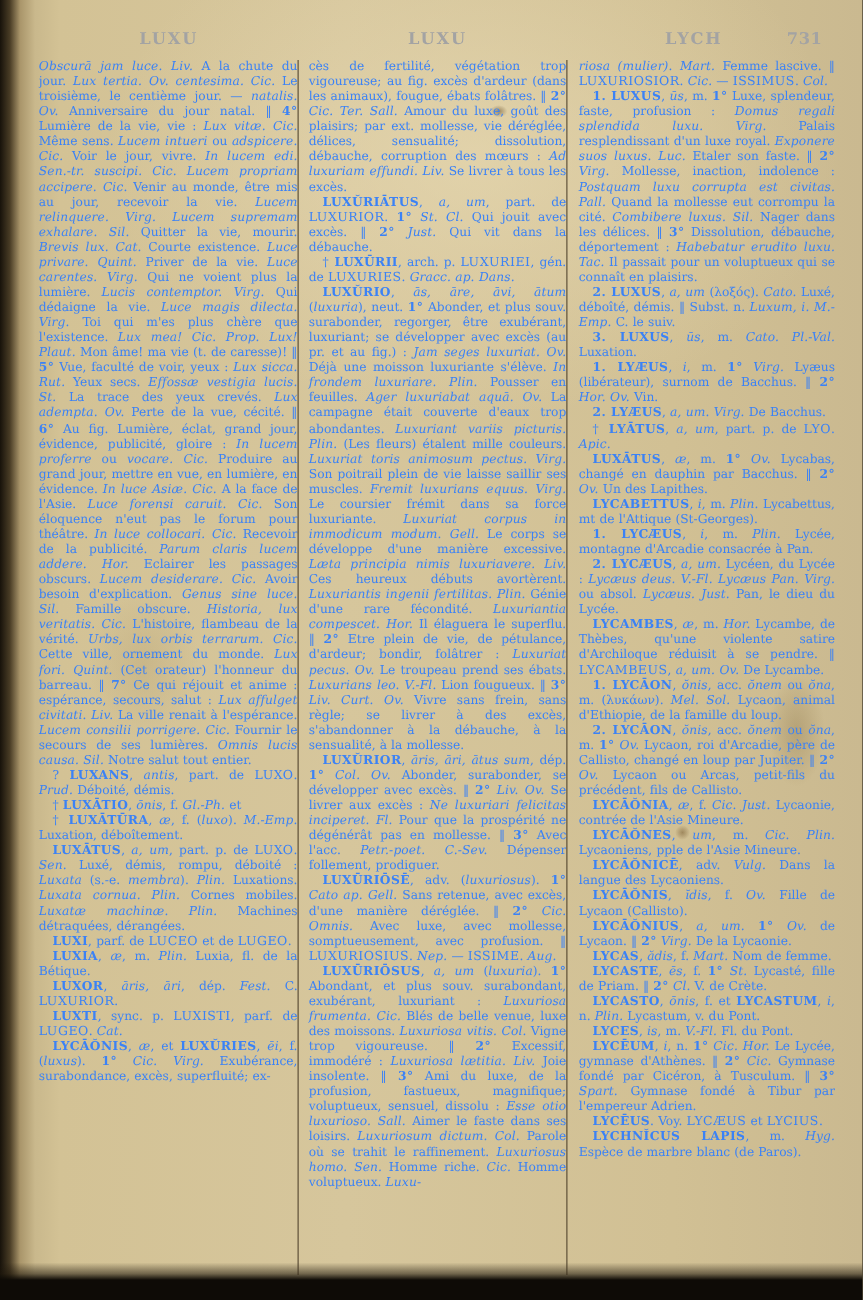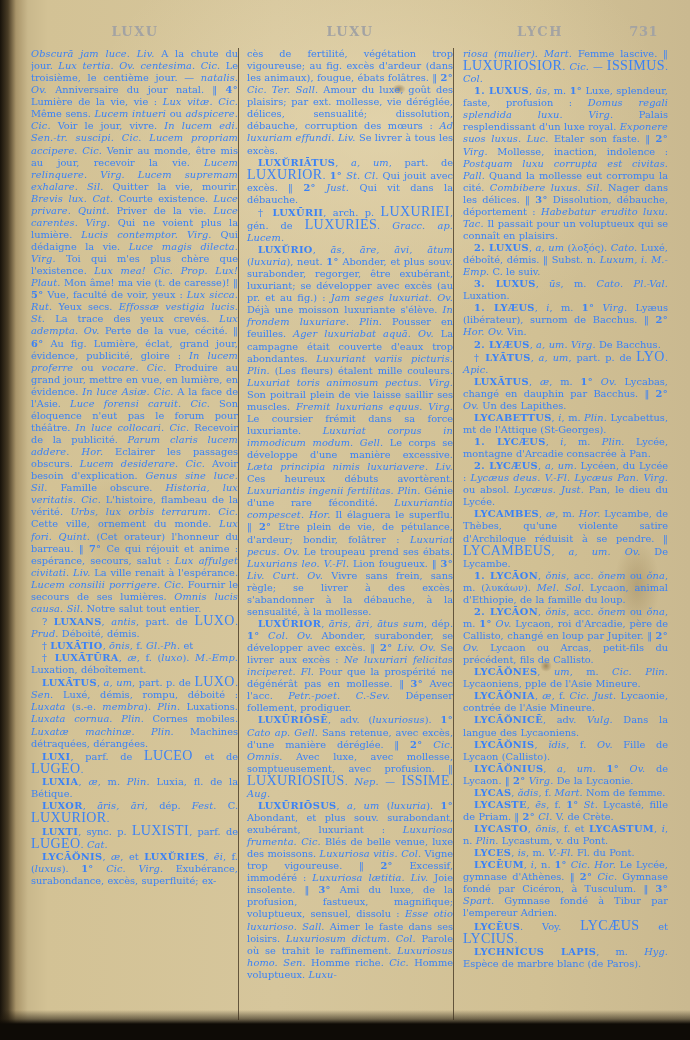--- a/index.html
+++ b/index.html
@@ -24,39 +24,39 @@
   .stain.s3{left:540px;top:660px;width:12px;height:12px;background:radial-gradient(rgba(100,70,30,.45),rgba(100,70,30,0) 70%);}
   .stain.s4{left:70px;top:470px;width:90px;height:120px;background:radial-gradient(rgba(150,125,75,.18),rgba(150,125,75,0) 70%);}
 
   .header{position:absolute;top:24px;left:0;width:100%;height:20px;color:#a3a3a3;}
   .running-title{
     position:absolute;top:0;font-size:13px;font-weight:bold;letter-spacing:1.5px;
     text-align:center;
   }
   .rt-left{left:30px;width:210px;}
   .rt-center{left:245px;width:210px;}
-  .rt-right{left:465px;width:150px;}
+  .rt-right{left:480px;width:150px;}
   .page-number{position:absolute;top:0;right:32px;font-size:13px;font-weight:bold;letter-spacing:.5px;}
 
   .columns{
     position:absolute;left:31px;top:48px;width:642px;height:972px;
     display:flex;color:#3b82f6;
   }
   .col{height:100%;overflow:hidden;}
   .col-0{width:207px;}
   .col-1{width:206px;border-left:1px solid rgba(60,47,28,.75);padding-left:8px;}
   .col-2{width:205px;border-left:1px solid rgba(60,47,28,.75);padding-left:9px;}
   .col p{
     margin:0;font-size:9.8px;line-height:12.07px;text-align:justify;
     text-indent:11px;word-spacing:.2px;
   }
   .col p.noindent{text-indent:0;}
   .col b{letter-spacing:.35px;}
   .col i{letter-spacing:.1px;}
-  .col .sc{font-size:14px;letter-spacing:.4px;font-family:Liberation Serif, serif;}
+  .col .sc{font-size:10px;letter-spacing:.4px;}
 </style>
 </head>
 <body>
 
 <div class="paper">
   <span class="stain s1"></span>
   <span class="stain s2"></span>
   <span class="stain s3"></span>
   <span class="stain s4"></span>
 </div>
@@ -77,43 +77,43 @@
       <p><b>LUXĀTUS</b>, <i>a, um</i>, part. p. de <span class="sc">LUXO</span>. <i>Sen.</i> Luxé, démis, rompu, déboité : <i>Luxata</i> (s.-e. <i>membra</i>). <i>Plin.</i> Luxations. <i>Luxata cornua. Plin.</i> Cornes mobiles. <i>Luxatæ machinæ. Plin.</i> Machines détraquées, dérangées.</p>
       <p><b>LUXI</b>, parf. de <span class="sc">LUCEO</span> et de <span class="sc">LUGEO</span>.</p>
       <p><b>LUXIA</b>, <i>æ</i>, m. <i>Plin.</i> Luxia, fl. de la Bétique.</p>
       <p><b>LUXOR</b>, <i>āris, āri</i>, dép. <i>Fest.</i> C. <span class="sc">LUXURIOR</span>.</p>
       <p><b>LUXTI</b>, sync. p. <span class="sc">LUXISTI</span>, parf. de <span class="sc">LUGEO</span>. <i>Cat.</i></p>
       <p><b>LYCĀŎNIS</b>, <i>æ</i>, et <b>LUXŬRIES</b>, <i>ēi</i>, f. (<i>luxus</i>). <b>1°</b> <i>Cic. Virg.</i> Exubérance, surabondance, excès, superfluité; ex-</p>
     </div>
   <div class="col col-1">
       <p class="noindent">cès de fertilité, végétation trop vigoureuse; au fig. excès d'ardeur (dans les animaux), fougue, ébats folâtres. ‖ <b>2°</b> <i>Cic. Ter. Sall.</i> Amour du luxe, goût des plaisirs; par ext. mollesse, vie déréglée, délices, sensualité; dissolution, débauche, corruption des mœurs : <i>Ad luxuriam effundi. Liv.</i> Se livrer à tous les excès.</p>
       <p><b>LUXŬRIĀTUS</b>, <i>a, um</i>, part. de <span class="sc">LUXURIOR</span>. <b>1°</b> <i>St. Cl.</i> Qui jouit avec excès. ‖ <b>2°</b> <i>Just.</i> Qui vit dans la débauche.</p>
-      <p>† <b>LUXŪRII</b>, arch. p. <span class="sc">LUXURIEI</span>, gén. de <span class="sc">LUXURIES</span>. <i>Gracc. ap. Lucem.</i></p>
+      <p>† <b>LUXŪRII</b>, arch. p. <span class="sc">LUXURIEI</span>, gén. de <span class="sc">LUXURIES</span>. <i>Gracc. ap. Dans.</i></p>
       <p><b>LUXŬRIO</b>, <i>ās, āre, āvi, ātum</i> (<i>luxuria</i>), neut. <b>1°</b> Abonder, et plus souv. surabonder, regorger, être exubérant, luxuriant; se développer avec excès (au pr. et au fig.) : <i>Jam seges luxuriat. Ov.</i> Déjà une moisson luxuriante s'élève. <i>In frondem luxuriare. Plin.</i> Pousser en feuilles. <i>Ager luxuriabat aquā. Ov.</i> La campagne était couverte d'eaux trop abondantes. <i>Luxuriant variis picturis. Plin.</i> (Les fleurs) étalent mille couleurs. <i>Luxuriat toris animosum pectus. Virg.</i> Son poitrail plein de vie laisse saillir ses muscles. <i>Fremit luxurians equus. Virg.</i> Le coursier frémit dans sa force luxuriante. <i>Luxuriat corpus in immodicum modum. Gell.</i> Le corps se développe d'une manière excessive. <i>Læta principia nimis luxuriavere. Liv.</i> Ces heureux débuts avortèrent. <i>Luxuriantis ingenii fertilitas. Plin.</i> Génie d'une rare fécondité. <i>Luxuriantia compescet. Hor.</i> Il élaguera le superflu. ‖ <b>2°</b> Etre plein de vie, de pétulance, d'ardeur; bondir, folâtrer : <i>Luxuriat pecus. Ov.</i> Le troupeau prend ses ébats. <i>Luxurians leo. V.-Fl.</i> Lion fougueux. ‖ <b>3°</b> <i>Liv. Curt. Ov.</i> Vivre sans frein, sans règle; se livrer à des excès, s'abandonner à la débauche, à la sensualité, à la mollesse.</p>
       <p><b>LUXŬRIOR</b>, <i>āris, āri, ātus sum</i>, dép. <b>1°</b> <i>Col. Ov.</i> Abonder, surabonder, se développer avec excès. ‖ <b>2°</b> <i>Liv. Ov.</i> Se livrer aux excès : <i>Ne luxuriari felicitas inciperet. Fl.</i> Pour que la prospérité ne dégénérât pas en mollesse. ‖ <b>3°</b> Avec l'acc. <i>Petr.-poet. C.-Sev.</i> Dépenser follement, prodiguer.</p>
       <p><b>LUXŪRIŌSĒ</b>, adv. (<i>luxuriosus</i>). <b>1°</b> <i>Cato ap. Gell.</i> Sans retenue, avec excès, d'une manière déréglée. ‖ <b>2°</b> <i>Cic. Omnis.</i> Avec luxe, avec mollesse, somptueusement, avec profusion. ‖ <span class="sc">LUXURIOSIUS</span>. <i>Nep.</i> — <span class="sc">ISSIME</span>. <i>Aug.</i></p>
       <p><b>LUXŪRIŌSUS</b>, <i>a, um</i> (<i>luxuria</i>). <b>1°</b> Abondant, et plus souv. surabondant, exubérant, luxuriant : <i>Luxuriosa frumenta. Cic.</i> Blés de belle venue, luxe des moissons. <i>Luxuriosa vitis. Col.</i> Vigne trop vigoureuse. ‖ <b>2°</b> Excessif, immodéré : <i>Luxuriosa lætitia. Liv.</i> Joie insolente. ‖ <b>3°</b> Ami du luxe, de la profusion, fastueux, magnifique; voluptueux, sensuel, dissolu : <i>Esse otio luxurioso. Sall.</i> Aimer le faste dans ses loisirs. <i>Luxuriosum dictum. Col.</i> Parole où se trahit le raffinement. <i>Luxuriosus homo. Sen.</i> Homme riche. <i>Cic.</i> Homme voluptueux. <i>Luxu-</i></p>
     </div>
   <div class="col col-2">
       <p class="noindent"><i>riosa (mulier). Mart.</i> Femme lascive. ‖ <span class="sc">LUXURIOSIOR</span>. <i>Cic.</i> — <span class="sc">ISSIMUS</span>. <i>Col.</i></p>
       <p><b>1. LUXUS</b>, <i>ūs</i>, m. <b>1°</b> Luxe, splendeur, faste, profusion : <i>Domus regali splendida luxu. Virg.</i> Palais resplendissant d'un luxe royal. <i>Exponere suos luxus. Luc.</i> Etaler son faste. ‖ <b>2°</b> <i>Virg.</i> Mollesse, inaction, indolence : <i>Postquam luxu corrupta est civitas. Pall.</i> Quand la mollesse eut corrompu la cité. <i>Combibere luxus. Sil.</i> Nager dans les délices. ‖ <b>3°</b> Dissolution, débauche, déportement : <i>Habebatur erudito luxu. Tac.</i> Il passait pour un voluptueux qui se connaît en plaisirs.</p>
       <p><b>2. LUXUS</b>, <i>a, um</i> (λοξός). <i>Cato.</i> Luxé, déboîté, démis. ‖ Subst. n. <i>Luxum, i. M.-Emp.</i> C. le suiv.</p>
       <p><b>3. LUXUS</b>, <i>ūs</i>, m. <i>Cato. Pl.-Val.</i> Luxation.</p>
       <p><b>1. LYÆUS</b>, <i>i</i>, m. <b>1°</b> <i>Virg.</i> Lyæus (libérateur), surnom de Bacchus. ‖ <b>2°</b> <i>Hor. Ov.</i> Vin.</p>
       <p><b>2. LYÆUS</b>, <i>a, um. Virg.</i> De Bacchus.</p>
       <p>† <b>LYĀTUS</b>, <i>a, um</i>, part. p. de <span class="sc">LYO</span>. <i>Apic.</i></p>
       <p><b>LUXĀTUS</b>, <i>æ</i>, m. <b>1°</b> <i>Ov.</i> Lycabas, changé en dauphin par Bacchus. ‖ <b>2°</b> <i>Ov.</i> Un des Lapithes.</p>
       <p><b>LYCABETTUS</b>, <i>i</i>, m. <i>Plin.</i> Lycabettus, mt de l'Attique (St-Georges).</p>
       <p><b>1. LYCÆUS</b>, <i>i</i>, m. <i>Plin.</i> Lycée, montagne d'Arcadie consacrée à Pan.</p>
       <p><b>2. LYCÆUS</b>, <i>a, um.</i> Lycéen, du Lycée : <i>Lycæus deus. V.-Fl. Lycæus Pan. Virg.</i> ou absol. <i>Lycæus. Just.</i> Pan, le dieu du Lycée.</p>
       <p><b>LYCAMBES</b>, <i>æ</i>, m. <i>Hor.</i> Lycambe, de Thèbes, qu'une violente satire d'Archiloque réduisit à se pendre. ‖ <span class="sc">LYCAMBEUS</span>, <i>a, um. Ov.</i> De Lycambe.</p>
       <p><b>1. LYCĀON</b>, <i>ŏnis</i>, acc. <i>ŏnem</i> ou <i>ŏna</i>, m. (λυκάων). <i>Mel. Sol.</i> Lycaon, animal d'Ethiopie, de la famille du loup.</p>
       <p><b>2. LYCĀON</b>, <i>ŏnis</i>, acc. <i>ŏnem</i> ou <i>ŏna</i>, m. <b>1°</b> <i>Ov.</i> Lycaon, roi d'Arcadie, père de Callisto, changé en loup par Jupiter. ‖ <b>2°</b> <i>Ov.</i> Lycaon ou Arcas, petit-fils du précédent, fils de Callisto.</p>
+      <p><b>LYCĀŎNIA</b>, <i>æ</i>, f. <i>Cic. Just.</i> Lycaonie, contrée de l'Asie Mineure.</p>
       <p><b>LYCĀŎNES</b>, <i>um</i>, m. <i>Cic. Plin.</i> Lycaoniens, pple de l'Asie Mineure.</p>
-      <p><b>LYCĀŎNIA</b>, <i>æ</i>, f. <i>Cic. Just.</i> Lycaonie, contrée de l'Asie Mineure.</p>
       <p><b>LYCĀŎNICĒ</b>, adv. <i>Vulg.</i> Dans la langue des Lycaoniens.</p>
       <p><b>LYCĀŎNIS</b>, <i>ĭdis</i>, f. <i>Ov.</i> Fille de Lycaon (Callisto).</p>
       <p><b>LYCĀŎNIUS</b>, <i>a, um.</i> <b>1°</b> <i>Ov.</i> de Lycaon. ‖ <b>2°</b> <i>Virg.</i> De la Lycaonie.</p>
       <p><b>LYCAS</b>, <i>ădis</i>, f. <i>Mart.</i> Nom de femme.</p>
       <p><b>LYCASTE</b>, <i>ēs</i>, f. <b>1°</b> <i>St.</i> Lycasté, fille de Priam. ‖ <b>2°</b> <i>Cl.</i> V. de Crète.</p>
       <p><b>LYCASTO</b>, <i>ōnis</i>, f. et <b>LYCASTUM</b>, <i>i</i>, n. <i>Plin.</i> Lycastum, v. du Pont.</p>
       <p><b>LYCES</b>, <i>is</i>, m. <i>V.-Fl.</i> Fl. du Pont.</p>
       <p><b>LYCĒUM</b>, <i>i</i>, n. <b>1°</b> <i>Cic. Hor.</i> Le Lycée, gymnase d'Athènes. ‖ <b>2°</b> <i>Cic.</i> Gymnase fondé par Cicéron, à Tusculum. ‖ <b>3°</b> <i>Spart.</i> Gymnase fondé à Tibur par l'empereur Adrien.</p>
       <p><b>LYCĒUS</b>. Voy. <span class="sc">LYCÆUS</span> et <span class="sc">LYCIUS</span>.</p>
       <p><b>LYCHNĬCUS LAPIS</b>, m. <i>Hyg.</i> Espèce de marbre blanc (de Paros).</p>

